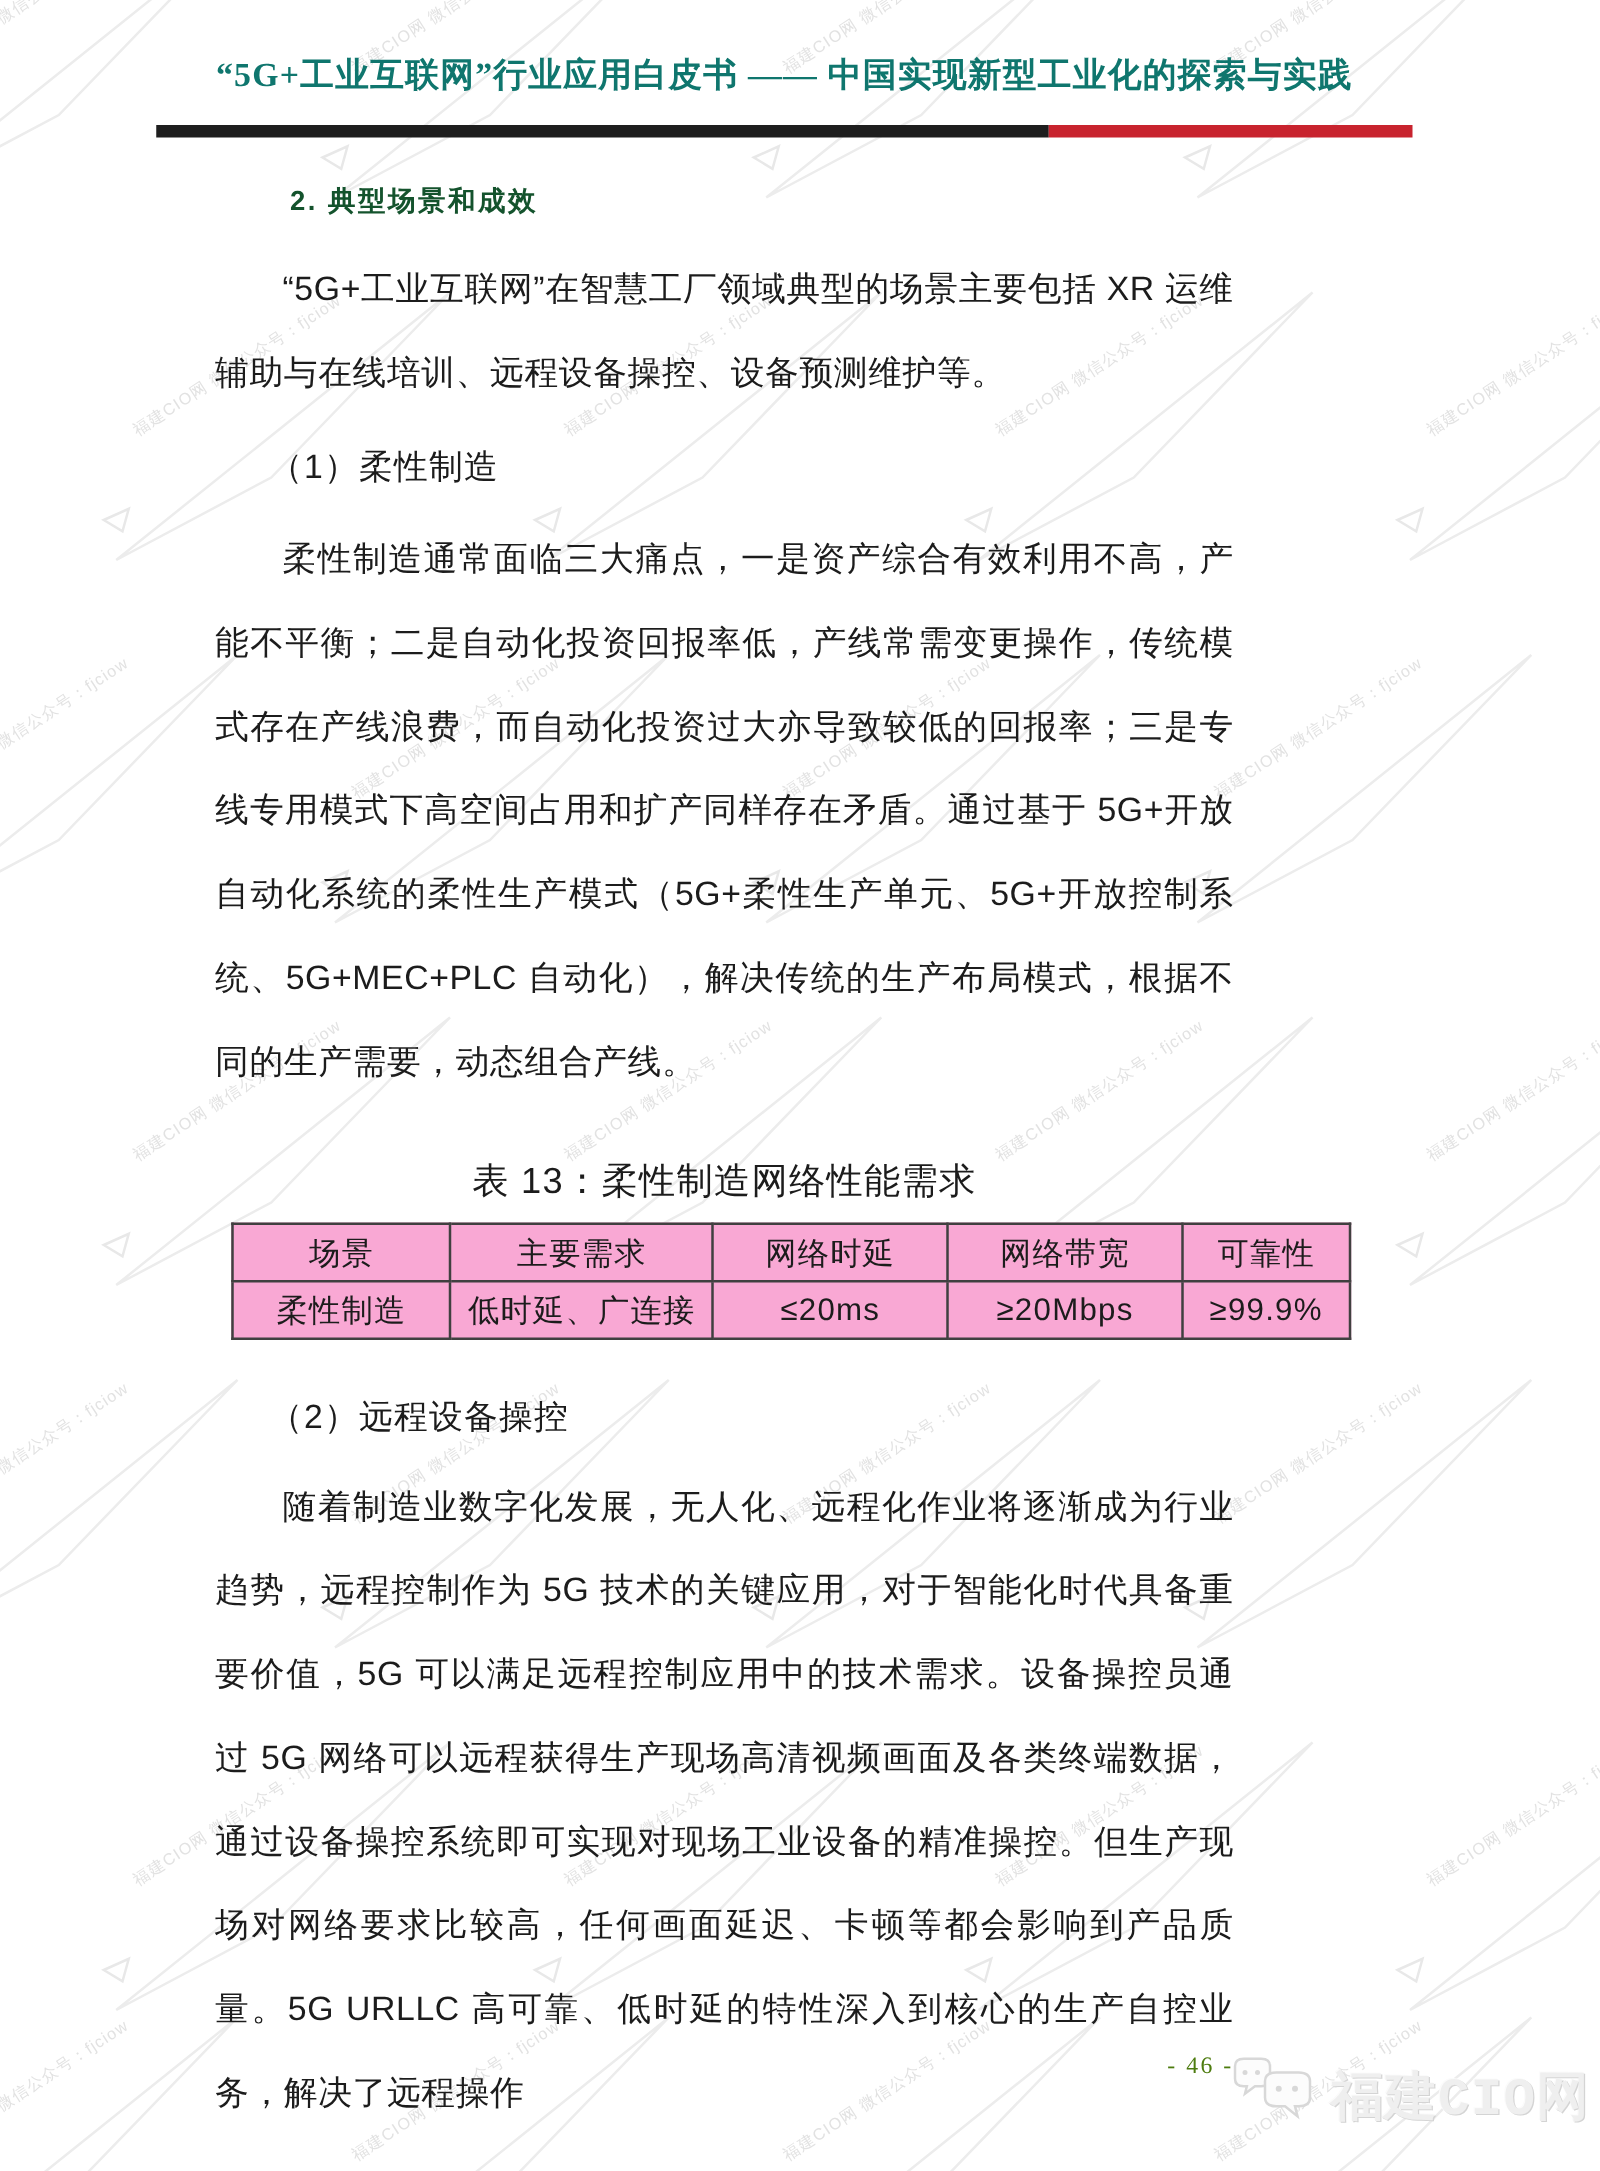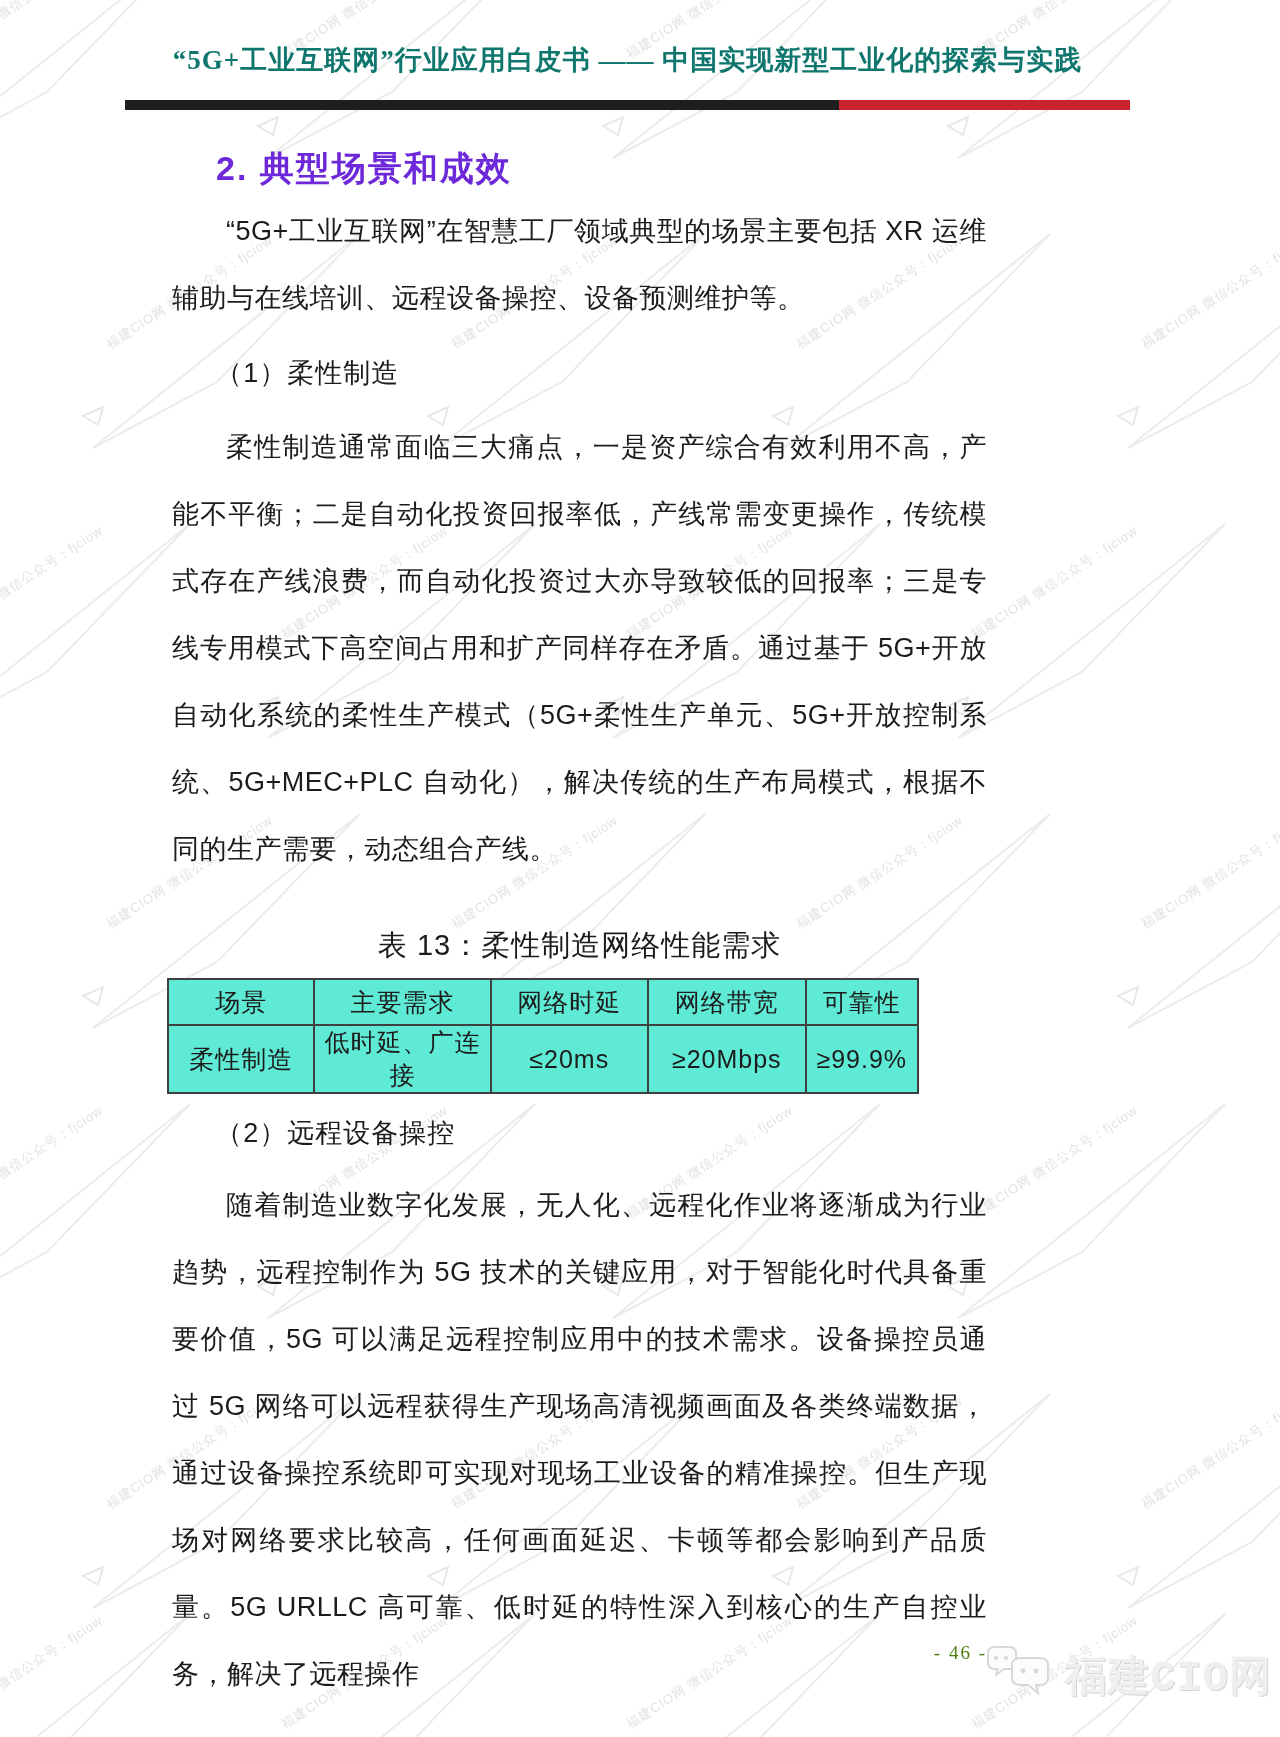--- a/index.html
+++ b/index.html
@@ -36,22 +36,22 @@
     letter-spacing: 1px; white-space: nowrap;
   }
   .doc-divider {
     position: absolute; left: 125px; top: 100px; width: 1005px; height: 10px;
     display: flex;
   }
   .doc-divider .seg-black { height: 100%; width: 71%; }
   .doc-divider .seg-red   { height: 100%; width: 29%; }
 
   .section-heading {
-    position: absolute; left: 216px; top: 146px;
-    font-size: 34px; font-weight: bold; color: #6d28d9;
+    position: absolute; left: 232px; top: 146px;
+    font-size: 22px; font-weight: bold; color: #14532d;
     letter-spacing: 2px;
   }
 
   .para {
     position: absolute; left: 172px; width: 815px;
     font-size: 27px; line-height: 67px; color: #1c1c1c;
     text-align: justify; text-justify: inter-ideograph;
     letter-spacing: 0.5px;
   }
   .para.indent { text-indent: 2em; }
@@ -61,22 +61,22 @@
     font-size: 27px; line-height: 66px; color: #1c1c1c;
     text-indent: 1.6em; letter-spacing: 1px;
   }
 
   .table-caption {
     position: absolute; left: 172px; top: 920px; width: 815px;
     text-align: center; font-size: 29px; line-height: 50px; color: #1c1c1c;
     letter-spacing: 1px;
   }
   .perf-table {
-    position: absolute; left: 167px; top: 978px; width: 752px;
-    border-collapse: collapse; background: #5eead4;
+    position: absolute; left: 185px; top: 978px; width: 896px;
+    border-collapse: collapse; background: #f9a8d4;
     font-size: 25px; color: #1c1c1c; table-layout: fixed;
   }
   .perf-table th, .perf-table td {
     border: 2px solid #404040; text-align: center; vertical-align: middle;
     height: 46px; font-weight: normal; letter-spacing: 1px;
   }
   .col-scene { width: 19.5%; } .col-need { width: 23.5%; }
   .col-lat { width: 21%; } .col-bw { width: 21%; } .col-rel { width: 15%; }
 
   .page-number {

